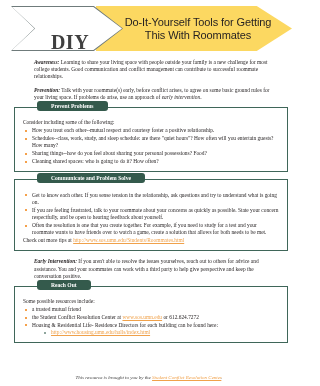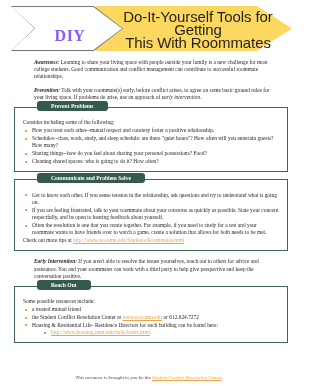--- a/index.html
+++ b/index.html
@@ -23,44 +23,44 @@
     width:196px;height:45px;
     background:#fcd861;
     clip-path:polygon(0 0, 82% 0, 100% 50%, 82% 100%, 0 100%);
   }
   .header-title{
     position:absolute;left:112px;top:9px;
     width:172px;height:40px;
     display:flex;flex-direction:column;
     align-items:center;justify-content:center;
     font-family:"Liberation Sans", sans-serif;
-    font-size:15px;line-height:13px;
+    font-size:11px;line-height:13px;
     color:#231f20;text-align:center;
     letter-spacing:-0.1px;
   }
   .diy-chevron-border{
     position:absolute;left:11px;top:6px;
     width:112px;height:45px;
     background:#6f7b7b;
     clip-path:polygon(0 0, 74% 0, 100% 50%, 74% 100%, 0 100%, 21% 50%);
   }
   .diy-chevron-fill{
     position:absolute;left:12px;top:7px;
     width:110px;height:43px;
     background:#ffffff;
     clip-path:polygon(0 0, 74% 0, 100% 50%, 74% 100%, 0 100%, 21% 50%);
   }
   .diy-text{
-    position:absolute;left:11px;top:13px;
+    position:absolute;left:11px;top:20px;
     width:112px;height:45px;
     display:flex;align-items:center;justify-content:center;
     font-family:"Liberation Serif", serif;
-    font-weight:bold;font-size:16px;
+    font-weight:bold;font-size:20px;
     letter-spacing:0.5px;
-    color:#8b5cf6;
+    color:#404040;
     padding-left:6px;box-sizing:border-box;
   }
 
   
   .intro{
     padding:2px 28px 0 34px;
     font-size:5.4px;line-height:7.2px;
     text-align:left;
   }
   .intro p{margin:0 0 6px 0;}

